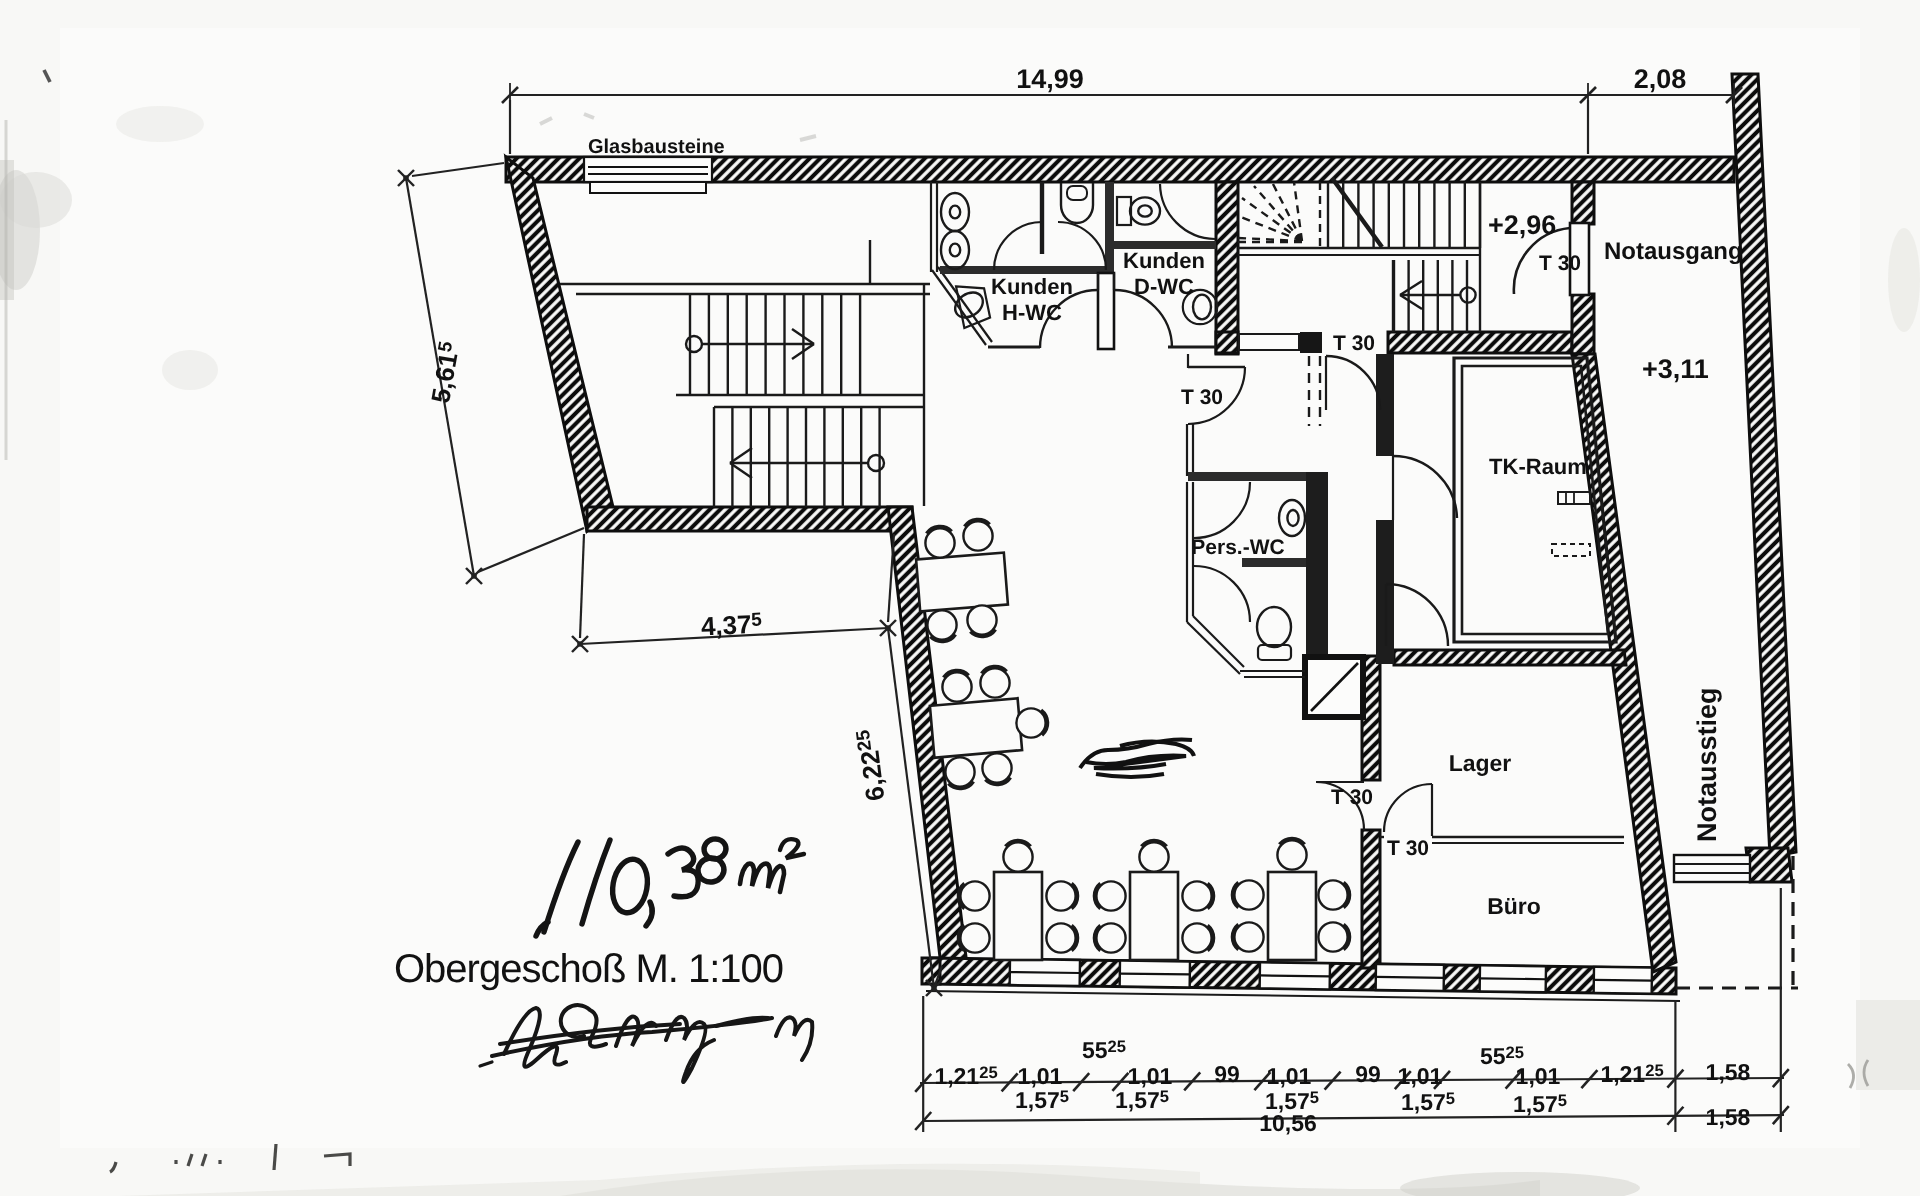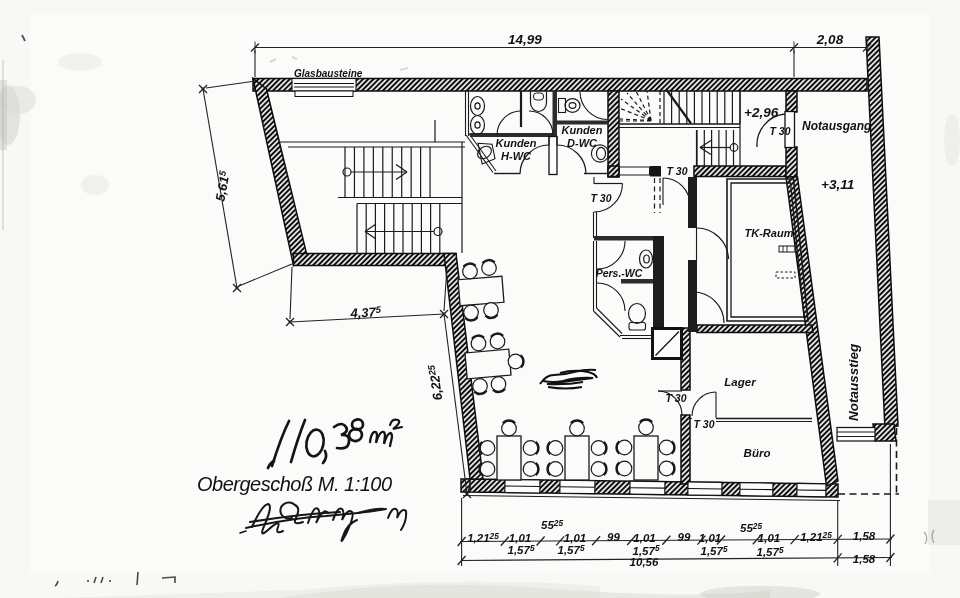--- a/index.html
+++ b/index.html
@@ -1,16 +1,16 @@
 <!DOCTYPE html>
 <html><head>
 <meta charset="utf-8">
 <style>
 html,body{margin:0;padding:0;background:#fff;}
-#page{position:relative;width:960px;height:598px;background:#f9f9f7;overflow:hidden;font-family:"Liberation Sans", sans-serif;font-style:italic;}
+#page{position:relative;width:960px;height:598px;background:#f9f9f7;overflow:hidden;font-family:"Liberation Sans", sans-serif;}
 svg{position:absolute;top:0;left:0;}
 </style>
 </head>
 <body>
 <div id="page">
 <svg width="960" height="598" viewBox="0 0 960 598">
 <defs>
 <pattern id="h" width="3.7" height="3.7" patternUnits="userSpaceOnUse" patternTransform="rotate(45)">
 <rect width="3.7" height="3.7" fill="#fbfbfa"></rect>
 <line x1="1.85" y1="-1" x2="1.85" y2="4.7" stroke="#0b0b0b" stroke-width="2.05"></line>

